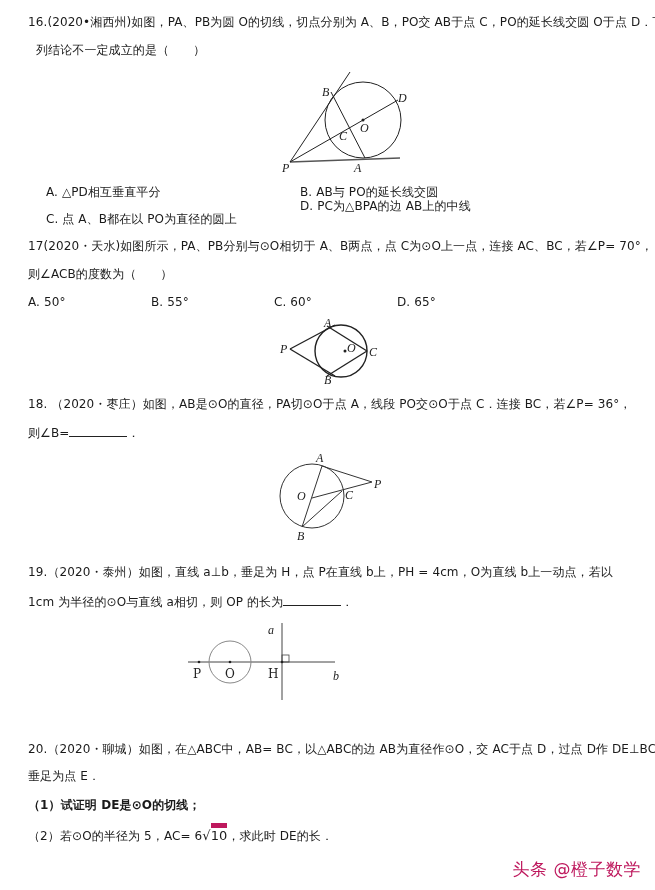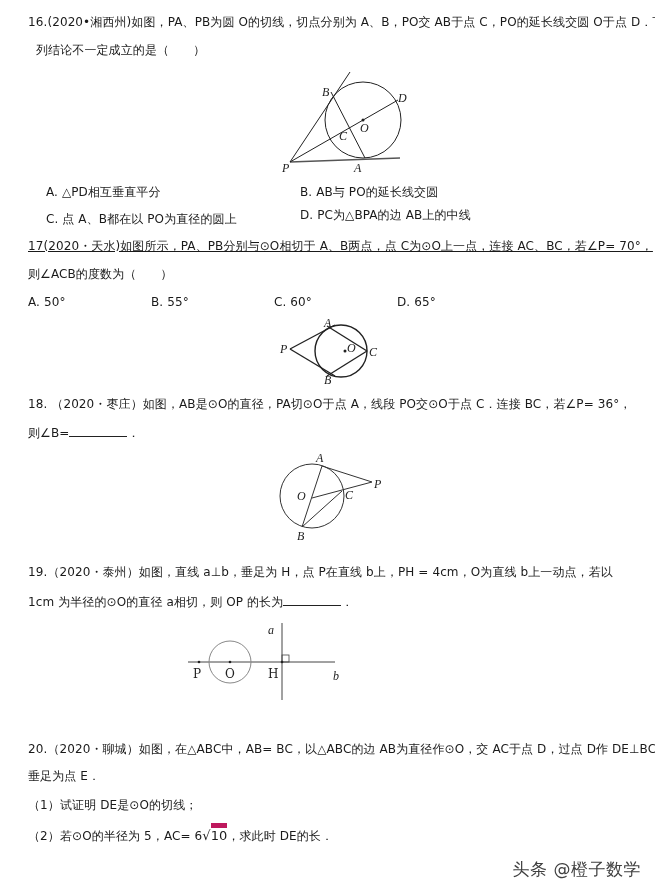--- a/index.html
+++ b/index.html
@@ -2,21 +2,21 @@
 <html><head>
 <meta charset="utf-8">
 <style>
   html, body { margin:0; padding:0; }
   body { width:655px; height:890px; background:#fff; position:relative; overflow:hidden;
          font-family:"DejaVu Sans", "Liberation Sans", sans-serif; color:#1a1a1a; font-size:12px; }
   .line { position:absolute; white-space:nowrap; font-size:12px; line-height:16px; letter-spacing:0.1px; }
   svg { position:absolute; overflow:visible; }
   svg text { font-family:"Liberation Serif", "DejaVu Serif", serif; font-style:italic; font-size:12px; fill:#222; }
   svg text.up { font-style:normal; font-family:"DejaVu Serif", serif; }
-  .watermark { position:absolute; right:14px; top:858px; font-size:17px; color:#404040; letter-spacing:0.5px; }
+  .watermark { position:absolute; right:14px; top:858px; font-size:17px; color:#be185d; letter-spacing:0.5px; }
   .blank { display:inline-block; border-bottom:1px solid #222; width:58px; height:12px; vertical-align:baseline; }
 </style>
 </head>
 <body>
 
 <div class="line" style="left:28px;top:14px;">16.(2020•湘西州)如图，PA、PB为圆 O的切线，切点分别为 A、B，PO交 AB于点 C，PO的延长线交圆 O于点 D．下</div>
 <div class="line" style="left:36px;top:42px;">列结论不一定成立的是（　　）</div>
 
 <svg style="left:270px;top:62px;" width="150" height="112" viewBox="0 0 150 112">
   <line x1="20" y1="100" x2="130" y2="96" stroke="#555" stroke-width="1.6"></line>
@@ -29,23 +29,23 @@
   <text x="84" y="110">A</text>
   <text x="52" y="34">B</text>
   <text x="69" y="78">C</text>
   <text x="90" y="70">O</text>
   <text x="128" y="40">D</text>
 </svg>
 
 <div class="line" style="left:46px;top:184px;">A. △PD相互垂直平分</div>
 <div class="line" style="left:300px;top:184px;">B. AB与 PO的延长线交圆</div>
 <div class="line" style="left:46px;top:211px;">C. 点 A、B都在以 PO为直径的圆上</div>
-<div class="line" style="left:300px;top:207px;">D. PC为△BPA的边 AB上的中线</div>
+<div class="line" style="left:300px;top:198px;">D. PC为△BPA的边 AB上的中线</div>
 
-<div class="line" style="left:28px;top:238px;text-decoration:underline;">17(2020・天水)如图所示，PA、PB分别与⊙O相切于 A、B两点，点 C为⊙O上一点，连接 AC、BC，若∠P= 70°，</div>
+<div class="line" style="left:28px;top:238px;">17(2020・天水)如图所示，PA、PB分别与⊙O相切于 A、B两点，点 C为⊙O上一点，连接 AC、BC，若∠P= 70°，</div>
 <div class="line" style="left:28px;top:266px;">则∠ACB的度数为（　　）</div>
 <div class="line" style="left:28px;top:294px;">A. 50°</div>
 <div class="line" style="left:151px;top:294px;">B. 55°</div>
 <div class="line" style="left:274px;top:294px;text-align:right;">C. 60°</div>
 <div class="line" style="left:397px;top:294px;text-align:center;">D. 65°</div>
 
 <svg style="left:275px;top:318px;" width="110" height="68" viewBox="0 0 110 68">
   <circle cx="66" cy="33" r="26" fill="none" stroke="#222" stroke-width="1.4"></circle>
   <line x1="15" y1="31" x2="60" y2="7" stroke="#222" stroke-width="1.4"></line>
   <line x1="15" y1="31" x2="60" y2="58" stroke="#222" stroke-width="1.4"></line>
@@ -72,38 +72,38 @@
   <line x1="30" y1="77" x2="70" y2="41" stroke="#333" stroke-width="1"></line>
   <text x="44" y="12">A</text>
   <text x="25" y="90">B</text>
   <text x="73" y="49">C</text>
   <text x="25" y="50">O</text>
   <text x="102" y="38">P</text>
 </svg>
 
 <div class="line" style="left:28px;top:564px;">19.（2020・泰州）如图，直线 a⊥b，垂足为 H，点 P在直线 b上，PH = 4cm，O为直线 b上一动点，若以</div>
 <div class="line" style="left:28px;top:593px;">
-  <span>1cm 为半径的⊙O的直径 a相切，则 OP 的长为</span><span class="blank"></span><span>．</span>
+  <span>1cm 为半径的⊙O与直线 a相切，则 OP 的长为</span><span class="blank"></span><span>．</span>
 </div>
 
 <svg style="left:185px;top:620px;" width="160" height="85" viewBox="0 0 160 85">
   <line x1="3" y1="42" x2="150" y2="42" stroke="#444" stroke-width="1"></line>
   <line x1="97" y1="3" x2="97" y2="80" stroke="#444" stroke-width="1"></line>
   <rect x="97" y="35" width="7" height="7" fill="none" stroke="#444" stroke-width="0.8"></rect>
   <circle cx="45" cy="42" r="21" fill="none" stroke="#888" stroke-width="1"></circle>
   <circle cx="14" cy="42" r="1.3" fill="#222"></circle>
   <circle cx="45" cy="42" r="1.3" fill="#222"></circle>
   <circle cx="97" cy="42" r="1.3" fill="#222"></circle>
   <text x="83" y="14">a</text>
   <text x="148" y="60">b</text>
   <text class="up" x="8" y="58">P</text>
   <text class="up" x="40" y="58">O</text>
   <text class="up" x="83" y="58">H</text>
 </svg>
 
 <div class="line" style="left:28px;top:741px;">20.（2020・聊城）如图，在△ABC中，AB= BC，以△ABC的边 AB为直径作⊙O，交 AC于点 D，过点 D作 DE⊥BC，</div>
 <div class="line" style="left:28px;top:768px;">垂足为点 E．</div>
-<div class="line" style="left:28px;top:797px;">（1）试证明 DE是⊙O的切线；</div>
+<div class="line" style="left:28px;top:797px;font-weight:bold;">（1）试证明 DE是⊙O的切线；</div>
 <div class="line" style="left:28px;top:828px;">
   <span>（2）若⊙O的半径为 5，AC= 6</span><span style="font-size:13px;">√</span><span style="border-top:5px solid #be185d;font-size:13px;">10</span><span>，求此时 DE的长．</span>
 </div>
 
 <div class="watermark">头条 @橙子数学</div>
 
 </body></html>

